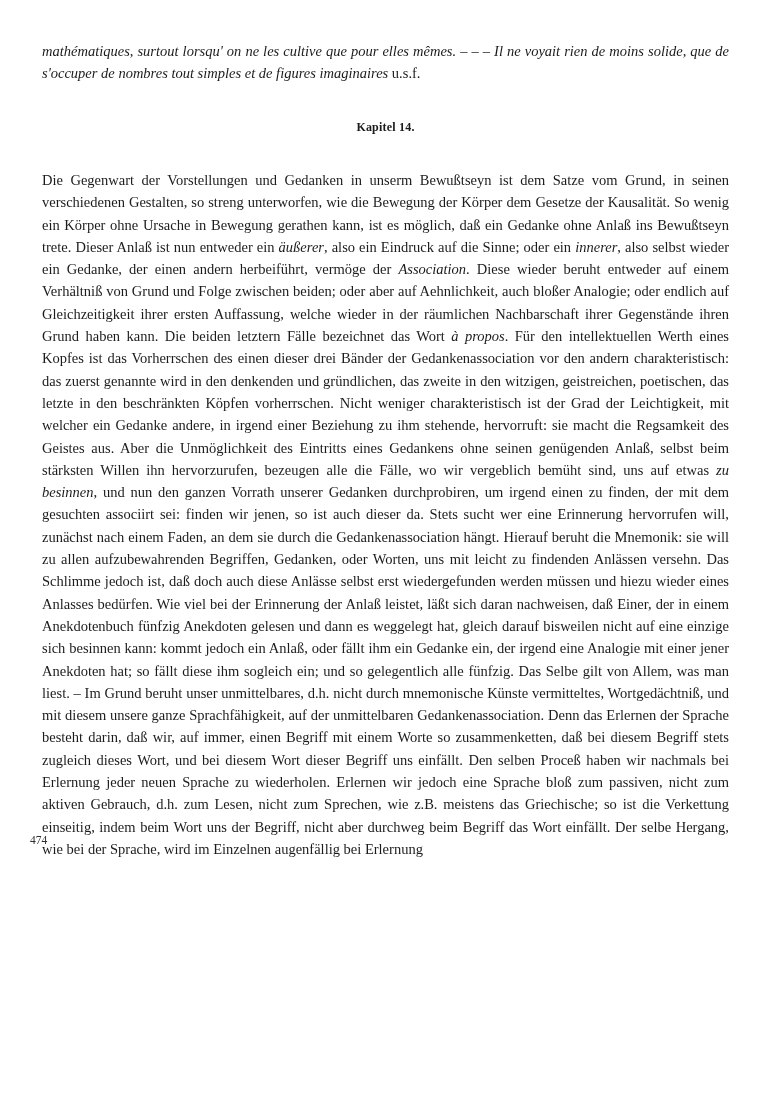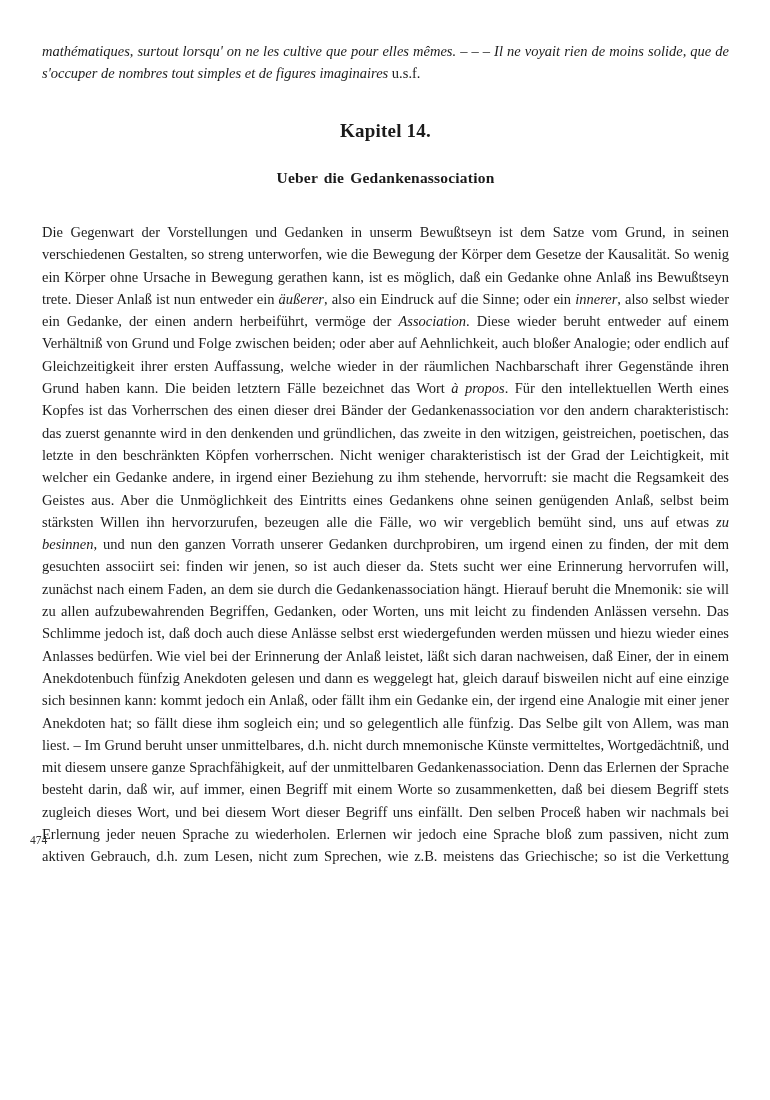--- a/index.html
+++ b/index.html
@@ -19,21 +19,21 @@
     }
     .epigraph {
       font-size: 14.5px;
       line-height: 22px;
       text-align: justify;
     }
     .epigraph span[data-seg-italic="true"] { font-style: italic; }
     .chapter-heading {
       margin-top: 36px;
       text-align: center;
-      font-size: 19px;
+      font-size: 12px;
       font-weight: bold;
       letter-spacing: 0.2px;
     }
     .section-title {
       margin-top: 27px;
       text-align: center;
       font-size: 15.5px;
       font-weight: bold;
       letter-spacing: 0.2px;
       word-spacing: 2px;
@@ -57,19 +57,18 @@
   </style>
 </head>
 <body>
 
 <div class="page">
 
   <p class="epigraph"><span data-seg-italic="true">mathématiques, surtout lorsqu' on ne les cultive que pour elles mêmes. – – – Il ne voyait rien de moins solide, que de s'occuper de nombres tout simples et de figures imaginaires </span><span data-seg-italic="false">u.s.f.</span></p>
 
   <h2 class="chapter-heading">Kapitel 14.</h2>
 
-  <h3 class="section-title">Ueber die Gedankenassociation</h3>
 
   <p class="body-text" lang="de"><span data-seg-italic="false">Die Gegenwart der Vorstellungen und Gedanken in unserm Bewußtseyn ist dem Satze vom Grund, in seinen verschiedenen Gestalten, so streng unterworfen, wie die Bewegung der Körper dem Gesetze der Kausalität. So wenig ein Körper ohne Ursache in Bewegung gerathen kann, ist es möglich, daß ein Gedanke ohne Anlaß ins Bewußtseyn trete. Dieser Anlaß ist nun entweder ein </span><span data-seg-italic="true">äußerer</span><span data-seg-italic="false">, also ein Eindruck auf die Sinne; oder ein </span><span data-seg-italic="true">innerer</span><span data-seg-italic="false">, also selbst wieder ein Gedanke, der einen andern herbeiführt, vermöge der </span><span data-seg-italic="true">Association</span><span data-seg-italic="false">. Diese wieder beruht entweder auf einem Verhältniß von Grund und Folge zwischen beiden; oder aber auf Aehnlichkeit, auch bloßer Analogie; oder endlich auf Gleichzeitigkeit ihrer ersten Auffassung, welche wieder in der räumlichen Nachbarschaft ihrer Gegenstände ihren Grund haben kann. Die beiden letztern Fälle bezeichnet das Wort </span><span data-seg-italic="true">à propos</span><span data-seg-italic="false">. Für den intellektuellen Werth eines Kopfes ist das Vorherrschen des einen dieser drei Bänder der Gedankenassociation vor den andern charakteristisch: das zuerst genannte wird in den denkenden und gründlichen, das zweite in den witzigen, geistreichen, poetischen, das letzte in den beschränkten Köpfen vorherrschen. Nicht weniger charakteristisch ist der Grad der Leichtigkeit, mit welcher ein Gedanke andere, in irgend einer Beziehung zu ihm stehende, hervorruft: sie macht die Regsamkeit des Geistes aus. Aber die Unmöglichkeit des Eintritts eines Gedankens ohne seinen genügenden Anlaß, selbst beim stärksten Willen ihn hervorzurufen, bezeugen alle die Fälle, wo wir vergeblich bemüht sind, uns auf etwas </span><span data-seg-italic="true">zu besinnen</span><span data-seg-italic="false">, und nun den ganzen Vorrath unserer Gedanken durchprobiren, um irgend einen zu finden, der mit dem gesuchten associirt sei: finden wir jenen, so ist auch dieser da. Stets sucht wer eine Erinnerung hervorrufen will, zunächst nach einem Faden, an dem sie durch die Gedankenassociation hängt. Hierauf beruht die Mnemonik: sie will zu allen aufzubewahrenden Begriffen, Gedanken, oder Worten, uns mit leicht zu findenden Anlässen versehn. Das Schlimme jedoch ist, daß doch auch diese Anlässe selbst erst wiedergefunden werden müssen und hiezu wieder eines Anlasses bedürfen. Wie viel bei der Erinnerung der Anlaß leistet, läßt sich daran nachweisen, daß Einer, der in einem Anekdotenbuch fünfzig Anekdoten gelesen und dann es weggelegt hat, gleich darauf bisweilen nicht auf eine einzige sich besinnen kann: kommt jedoch ein Anlaß, oder fällt ihm ein Gedanke ein, der irgend eine Analogie mit einer jener Anekdoten hat; so fällt diese ihm sogleich ein; und so gelegentlich alle fünfzig. Das Selbe gilt von Allem, was man liest. – Im Grund beruht unser unmittelbares, d.h. nicht durch mnemonische Künste vermitteltes, Wortgedächtniß, und mit diesem unsere ganze Sprachfähigkeit, auf der unmittelbaren Gedankenassociation. Denn das Erlernen der Sprache besteht darin, daß wir, auf immer, einen Begriff mit einem Worte so zusammenketten, daß bei diesem Begriff stets zugleich dieses Wort, und bei diesem Wort dieser Begriff uns einfällt. Den selben Proceß haben wir nachmals bei Erlernung jeder neuen Sprache zu wiederholen. Erlernen wir jedoch eine Sprache bloß zum passiven, nicht zum aktiven Gebrauch, d.h. zum Lesen, nicht zum Sprechen, wie z.B. meistens das Griechische; so ist die Verkettung einseitig, indem beim Wort uns der Begriff, nicht aber durchweg beim Begriff das Wort einfällt. Der selbe Hergang, wie bei der Sprache, wird im Einzelnen augenfällig bei Erlernung</span></p>
 
   <div class="page-number">474</div>
 
 </div>
 
 </body></html>

